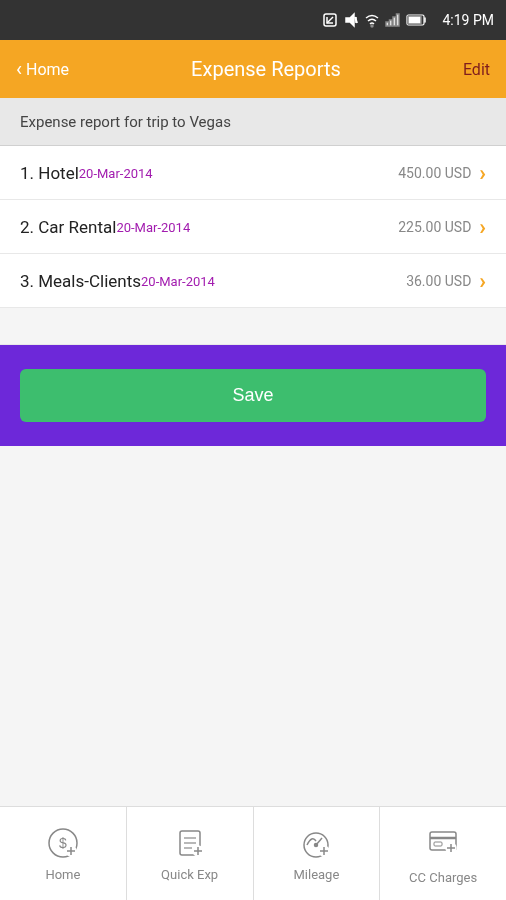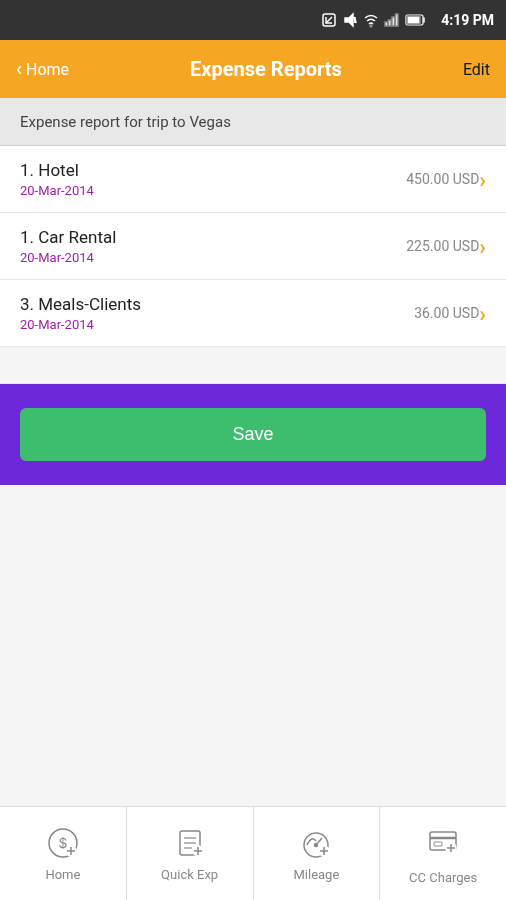--- a/index.html
+++ b/index.html
@@ -19,21 +19,21 @@
       background: #333;
       display: flex;
       align-items: center;
       justify-content: flex-end;
       padding: 0 12px;
       gap: 6px;
     }
     .status-bar-time {
       color: white;
       font-size: 14px;
-      font-weight: 700;
+      font-weight: 400;
       margin-left: 8px;
     }
     .status-icons {
       display: flex;
       align-items: center;
       gap: 5px;
     }
 
     
     .header {
@@ -53,25 +53,25 @@
       gap: 4px;
       cursor: pointer;
     }
     .header-back-chevron {
       font-size: 20px;
       color: white;
     }
     .header-title {
       color: white;
       font-size: 20px;
-      font-weight: 700;
+      font-weight: 400;
       text-align: center;
     }
     .header-edit {
-      color: #0f172a;
+      color: #7f1d1d;
       font-size: 16px;
       cursor: pointer;
     }
 
     
     .report-title-section {
       background: #e8e8e8;
       padding: 14px 20px;
       border-bottom: 1px solid #d0d0d0;
     }
@@ -87,35 +87,36 @@
     .expense-item {
       display: flex;
       align-items: center;
       justify-content: space-between;
       padding: 14px 20px;
       border-bottom: 1px solid #e8e8e8;
       cursor: pointer;
     }
     .expense-item-left {
       display: flex;
-      flex-direction: column;
+      flex-direction: row;
     }
     .expense-item-name {
       font-size: 17px;
       color: #222;
       font-weight: 400;
     }
     .expense-item-date {
       font-size: 13px;
       color: #a21caf;
       margin-top: 3px;
     }
     .expense-item-right {
       display: flex;
       align-items: center;
+      gap: 8px;
     }
     .expense-item-amount {
       font-size: 14px;
       color: #888;
     }
     .expense-item-chevron {
       color: #F5A623;
       font-size: 22px;
       font-weight: bold;
     }
@@ -246,21 +247,21 @@
       <span class="expense-item-date">20-Mar-2014</span>
     </div>
     <div class="expense-item-right">
       <span class="expense-item-amount">450.00 USD</span>
       <span class="expense-item-chevron">›</span>
     </div>
   </div>
 
   <div class="expense-item">
     <div class="expense-item-left">
-      <span class="expense-item-name">1. Car Rental</span>
+      <span class="expense-item-name">2. Car Rental</span>
       <span class="expense-item-date">20-Mar-2014</span>
     </div>
     <div class="expense-item-right">
       <span class="expense-item-amount">225.00 USD</span>
       <span class="expense-item-chevron">›</span>
     </div>
   </div>
 
   <div class="expense-item">
     <div class="expense-item-left">

